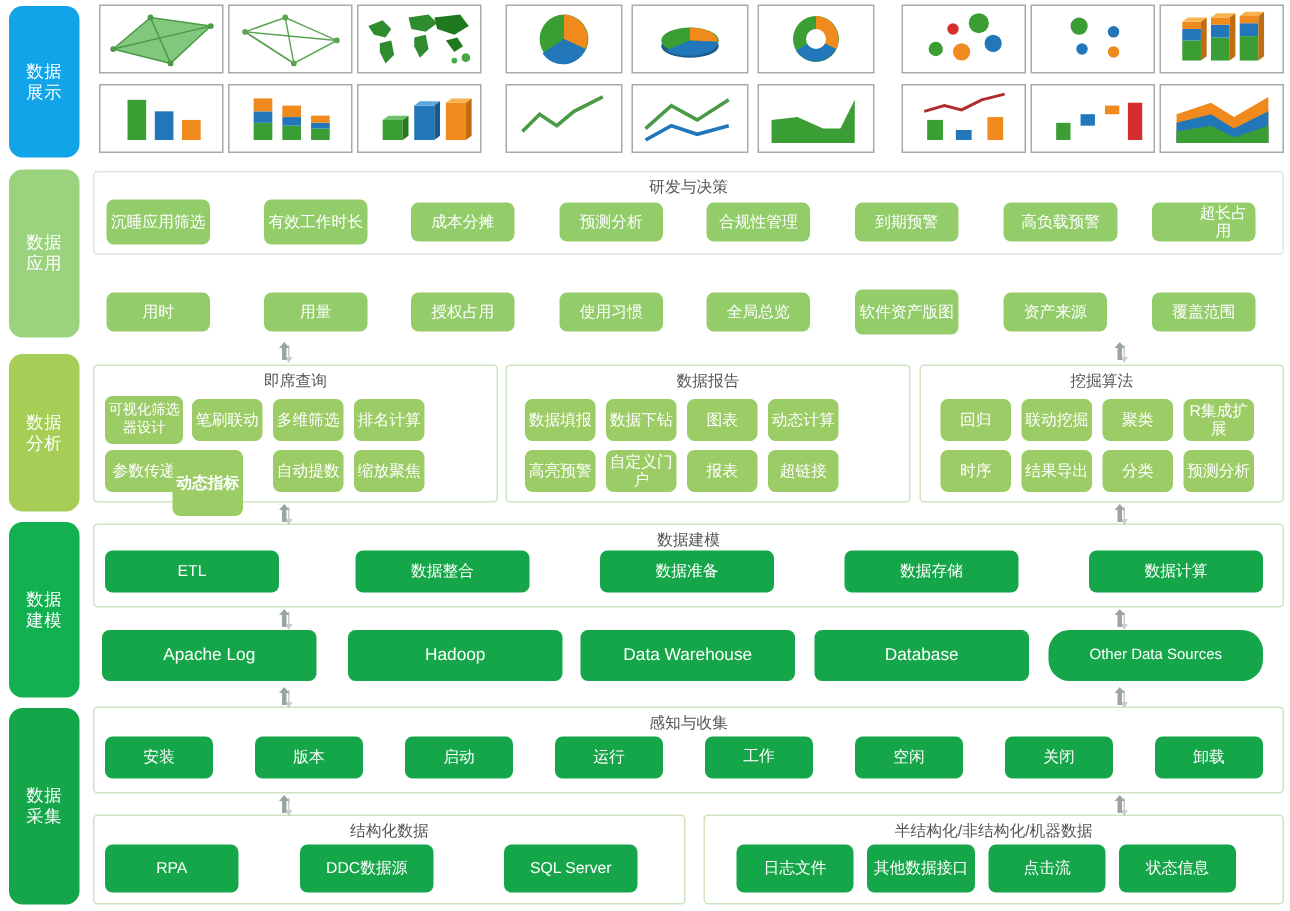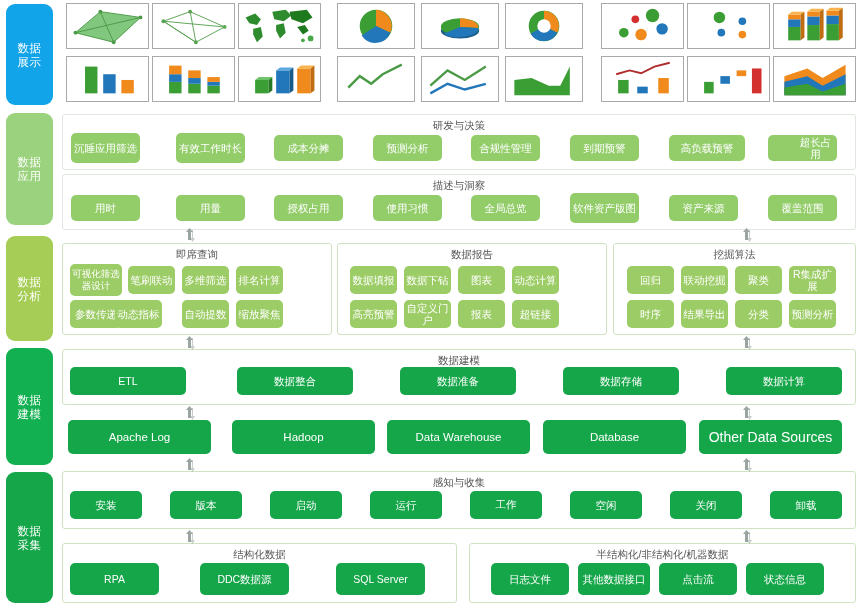--- a/index.html
+++ b/index.html
@@ -275,41 +275,38 @@
   </div>
   <div class="pill lt" style="left:71px;top:133px;width:69px;height:30px;">沉睡应用筛选</div>
   <div class="pill lt" style="left:176px;top:133px;width:69px;height:30px;">有效工作时长</div>
   <div class="pill lt" style="left:274px;top:135px;width:69px;height:26px;">成本分摊</div>
   <div class="pill lt" style="left:373px;top:135px;width:69px;height:26px;">预测分析</div>
   <div class="pill lt" style="left:471px;top:135px;width:69px;height:26px;">合规性管理</div>
   <div class="pill lt" style="left:570px;top:135px;width:69px;height:26px;">到期预警</div>
   <div class="pill lt" style="left:669px;top:135px;width:76px;height:26px;">高负载预警</div>
   <div class="pill lt" style="left:768px;top:135px;width:69px;height:26px;padding-left:28px;">超长占用</div>
 
-  <div class="panel" style="left:62px;top:174px;width:794px;height:56px;">
-    <div class="panel-title">描述与洞察</div>
-  </div>
   <div class="pill lt" style="left:71px;top:195px;width:69px;height:26px;">用时</div>
   <div class="pill lt" style="left:176px;top:195px;width:69px;height:26px;">用量</div>
   <div class="pill lt" style="left:274px;top:195px;width:69px;height:26px;">授权占用</div>
   <div class="pill lt" style="left:373px;top:195px;width:69px;height:26px;">使用习惯</div>
   <div class="pill lt" style="left:471px;top:195px;width:69px;height:26px;">全局总览</div>
   <div class="pill lt" style="left:570px;top:193px;width:69px;height:30px;">软件资产版图</div>
   <div class="pill lt" style="left:669px;top:195px;width:69px;height:26px;">资产来源</div>
   <div class="pill lt" style="left:768px;top:195px;width:69px;height:26px;">覆盖范围</div>
 
   <div class="panel greenish" style="left:62px;top:243px;width:270px;height:92px;">
     <div class="panel-title">即席查询</div>
   </div>
   <div class="pill lt2" style="left:70px;top:264px;width:52px;height:32px;font-size:9.5px;">可视化筛选器设计</div>
   <div class="pill lt2" style="left:128px;top:266px;width:47px;height:28px;">笔刷联动</div>
   <div class="pill lt2" style="left:182px;top:266px;width:47px;height:28px;">多维筛选</div>
   <div class="pill lt2" style="left:236px;top:266px;width:47px;height:28px;">排名计算</div>
   <div class="pill lt2" style="left:70px;top:300px;width:52px;height:28px;">参数传递</div>
-  <div class="pill lt2" style="left:115px;top:300px;width:47px;height:28px;">动态指标</div>
+  <div class="pill lt2" style="left:115px;top:300px;width:47px;height:44px;font-weight:bold;">动态指标</div>
   <div class="pill lt2" style="left:182px;top:300px;width:47px;height:28px;">自动提数</div>
   <div class="pill lt2" style="left:236px;top:300px;width:47px;height:28px;">缩放聚焦</div>
 
   <div class="panel greenish" style="left:337px;top:243px;width:270px;height:92px;">
     <div class="panel-title">数据报告</div>
   </div>
   <div class="pill lt2" style="left:350px;top:266px;width:47px;height:28px;">数据填报</div>
   <div class="pill lt2" style="left:404px;top:266px;width:47px;height:28px;">数据下钻</div>
   <div class="pill lt2" style="left:458px;top:266px;width:47px;height:28px;">图表</div>
   <div class="pill lt2" style="left:512px;top:266px;width:47px;height:28px;">动态计算</div>
@@ -336,21 +333,21 @@
   <div class="pill dk" style="left:70px;top:367px;width:116px;height:28px;">ETL</div>
   <div class="pill dk" style="left:237px;top:367px;width:116px;height:28px;">数据整合</div>
   <div class="pill dk" style="left:400px;top:367px;width:116px;height:28px;">数据准备</div>
   <div class="pill dk" style="left:563px;top:367px;width:116px;height:28px;">数据存储</div>
   <div class="pill dk" style="left:726px;top:367px;width:116px;height:28px;">数据计算</div>
 
   <div class="pill dk" style="left:68px;top:420px;width:143px;height:34px;font-size:11.5px;">Apache Log</div>
   <div class="pill dk" style="left:232px;top:420px;width:143px;height:34px;font-size:11.5px;">Hadoop</div>
   <div class="pill dk" style="left:387px;top:420px;width:143px;height:34px;font-size:11.5px;">Data Warehouse</div>
   <div class="pill dk" style="left:543px;top:420px;width:143px;height:34px;font-size:11.5px;">Database</div>
-  <div class="pill dk" style="left:699px;top:420px;width:143px;height:34px;font-size:14px;">Other Data Sources</div>
+  <div class="pill dk" style="left:699px;top:420px;width:143px;height:34px;font-size:10px;border-radius:14px;">Other Data Sources</div>
 
   <div class="panel greenish" style="left:62px;top:471px;width:794px;height:58px;">
     <div class="panel-title">感知与收集</div>
   </div>
   <div class="pill dk" style="left:70px;top:491px;width:72px;height:28px;">安装</div>
   <div class="pill dk" style="left:170px;top:491px;width:72px;height:28px;">版本</div>
   <div class="pill dk" style="left:270px;top:491px;width:72px;height:28px;">启动</div>
   <div class="pill dk" style="left:370px;top:491px;width:72px;height:28px;">运行</div>
   <div class="pill dk" style="left:470px;top:491px;width:72px;height:28px;font-family:Liberation Mono, monospace;">工作</div>
   <div class="pill dk" style="left:570px;top:491px;width:72px;height:28px;">空闲</div>

